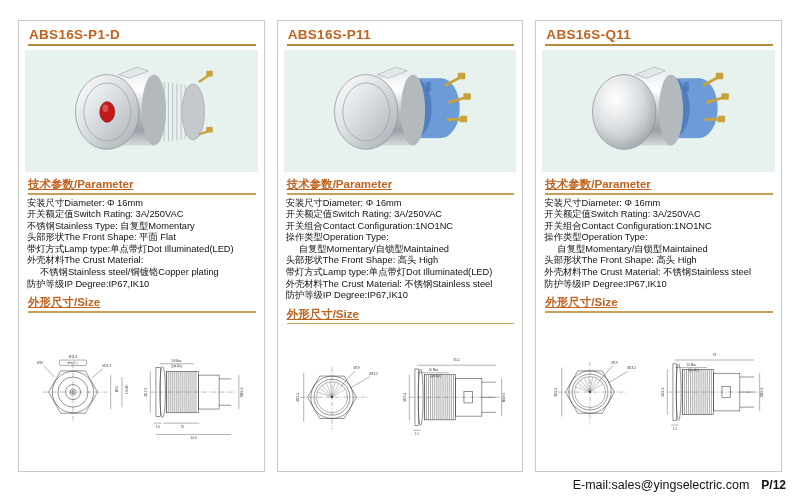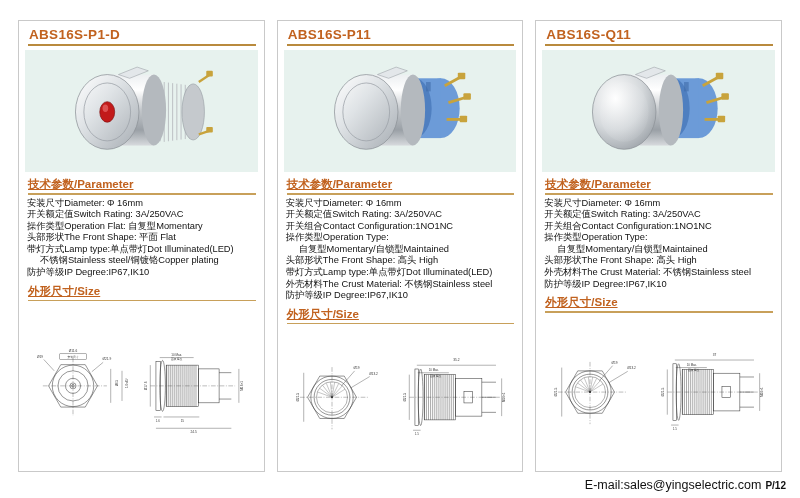--- a/index.html
+++ b/index.html
@@ -67,21 +67,21 @@
   }
   .drawing{
     flex:1;margin:1px 5px 5px 5px;position:relative;
   }
   .drawing svg{display:block;width:100%;height:100%;}
 
   .footer{
     position:absolute;right:14px;bottom:6px;
     font-size:12.5px;color:#111;white-space:nowrap;
   }
-  .footer .pg{font-size:10px;font-weight:bold;margin-left:4px;}
+  .footer .pg{font-size:12px;font-weight:bold;margin-left:12px;}
 </style>
 </head>
 <body>
 
 <div class="sheet">
   <div class="panels" id="panels">
       <div class="panel">
     <div class="panel-title">ABS16S-P1-D</div>
     <div class="title-rule"></div>
     <div class="photo">
@@ -141,23 +141,24 @@
             <ellipse cx="88" cy="62" rx="25" ry="31" fill="none" stroke="#9aa0a6" stroke-width="0.8"></ellipse>
     <ellipse cx="88" cy="62" rx="8" ry="11" fill="#c21a1a" stroke="#7e1212" stroke-width="0.7"></ellipse>
                        <ellipse cx="86" cy="58" rx="3" ry="4" fill="#e86a6a" opacity="0.7"></ellipse>
   </svg>
         </div>
     <div class="section-head">技术参数/Parameter</div>
     <div class="section-rule"></div>
     <div class="spec-list">
           <div class="spec-line"><span>安装尺寸Diameter: Φ 16mm</span></div>
           <div class="spec-line"><span>开关额定值Switch Rating: 3A/250VAC</span></div>
-          <div class="spec-line"><span>操作类型Operation Flat: 自复型Momentary</span></div>
+          <div class="spec-line"><span>不锈钢Stainless Type: 自复型Momentary</span></div>
           <div class="spec-line"><span>头部形状The Front Shape: 平面 Flat</span></div>
           <div class="spec-line"><span>带灯方式Lamp type:单点带灯Dot Illuminated(LED)</span></div>
+          <div class="spec-line"><span>外壳材料The Crust Material:</span></div>
           <div class="spec-line indent"><span>不锈钢Stainless steel/铜镀铬Copper plating</span></div>
           <div class="spec-line"><span>防护等级IP Degree:IP67,IK10</span></div>
         </div>
     <div class="section-head">外形尺寸/Size</div>
     <div class="section-rule"></div>
     <div class="drawing">
           <svg viewBox="0 0 249 118" preserveAspectRatio="xMidYMid meet">
     <rect x="0" y="0" width="249" height="118" fill="#ffffff"></rect>
     <polygon points="78.0,60.0 65.0,82.5 39.0,82.5 26.0,60.0 39.0,37.5 65.0,37.5" stroke="#333" stroke-width="0.55" fill="none"></polygon>
       <circle cx="52" cy="60" r="22" stroke="#333" stroke-width="0.55" fill="none"></circle>

